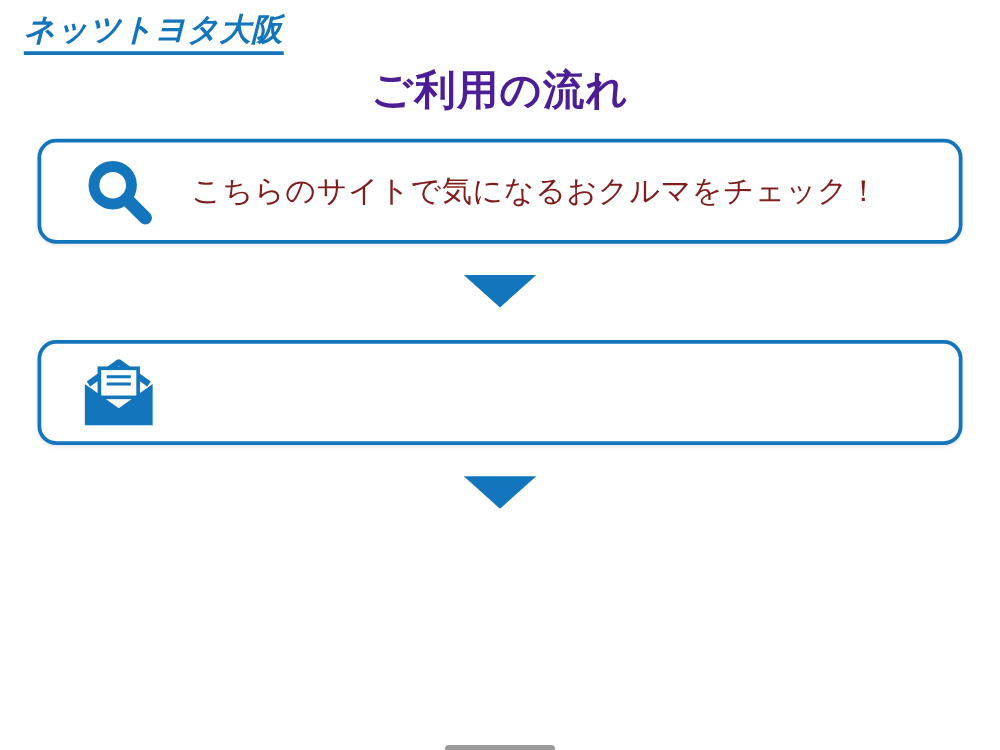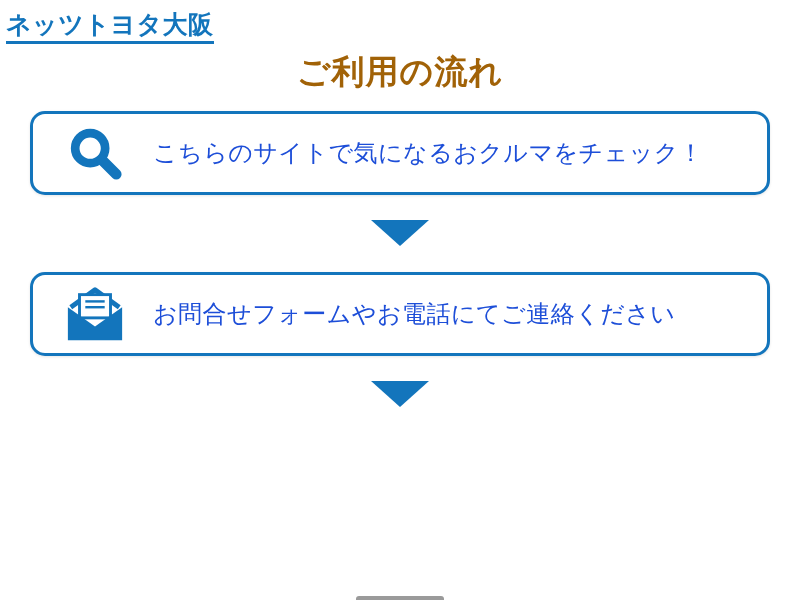--- a/index.html
+++ b/index.html
@@ -3,35 +3,35 @@
 <meta charset="utf-8">
 <style>
   * { box-sizing: border-box; margin: 0; padding: 0; }
   html, body { width: 800px; height: 600px; }
   body {
     font-family: "Liberation Sans", "DejaVu Sans", sans-serif;
     background: #ffffff;
     position: relative;
     overflow: hidden;
   }
-  .header { padding: 10px 0 0 6px; }
+  .header { padding: 10px 0 0 19px; font-style: italic; }
   .logo {
     display: inline-block;
     color: #1375bc;
     font-weight: bold;
     font-size: 25px;
     line-height: 1.15;
     letter-spacing: 0.5px;
     padding-bottom: 2px;
     border-bottom: 3px solid #1375bc;
     cursor: pointer;
   }
   .page-title {
     text-align: center;
-    color: #a16207;
+    color: #4c1d95;
     font-size: 33px;
     font-weight: bold;
     margin-top: 6px;
     letter-spacing: 1px;
   }
   .flow { padding: 0 30px; margin-top: 16px; }
   .step-box {
     height: 84px;
     background: #ffffff;
     border: 3px solid #1375bc;
@@ -42,21 +42,21 @@
     box-shadow: 0 1px 3px rgba(0,0,0,0.10);
   }
   .step-icon {
     flex: 0 0 84px;
     display: flex;
     align-items: center;
     justify-content: center;
   }
   .step-label {
     font-size: 24px;
-    color: #1d4ed8;
+    color: #7f1d1d;
     margin-left: 16px;
     letter-spacing: 0.5px;
     white-space: nowrap;
   }
   .arrow-row {
     height: 77px;
     display: flex;
     align-items: center;
     justify-content: center;
   }
@@ -105,21 +105,20 @@
   <div class="step-box">
     <span class="step-icon">
       <svg width="62" height="58" viewBox="0 0 64 58" aria-hidden="true">
         <path d="M7 22 L32 4 L57 22" fill="none" stroke="#1375bc" stroke-width="5" stroke-linejoin="round"></path>
         <rect x="16" y="9" width="32" height="24" fill="#ffffff" stroke="#1375bc" stroke-width="3"></rect>
         <line x1="22" y1="16" x2="42" y2="16" stroke="#1375bc" stroke-width="2.5"></line>
         <line x1="22" y1="22" x2="42" y2="22" stroke="#1375bc" stroke-width="2.5"></line>
         <path d="M4 22 L32 42 L60 22 L60 56 L4 56 Z" fill="#1375bc"></path>
       </svg>
     </span>
-    <span class="step-label">お問合せフォームやお電話にてご連絡ください</span>
   </div>
 
   <div class="arrow-row">
     <span class="down-arrow"></span>
   </div>
 
 
 </main>
 
 <div class="bottom-sliver"></div>

